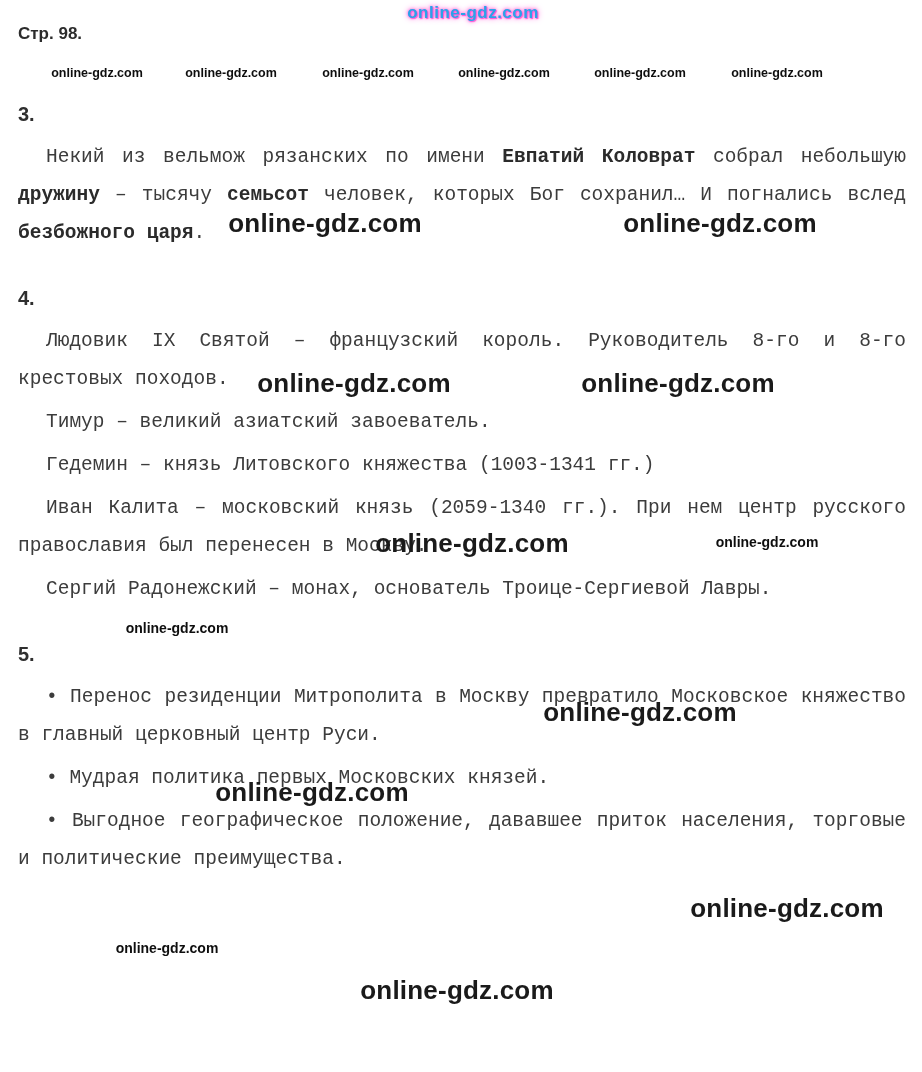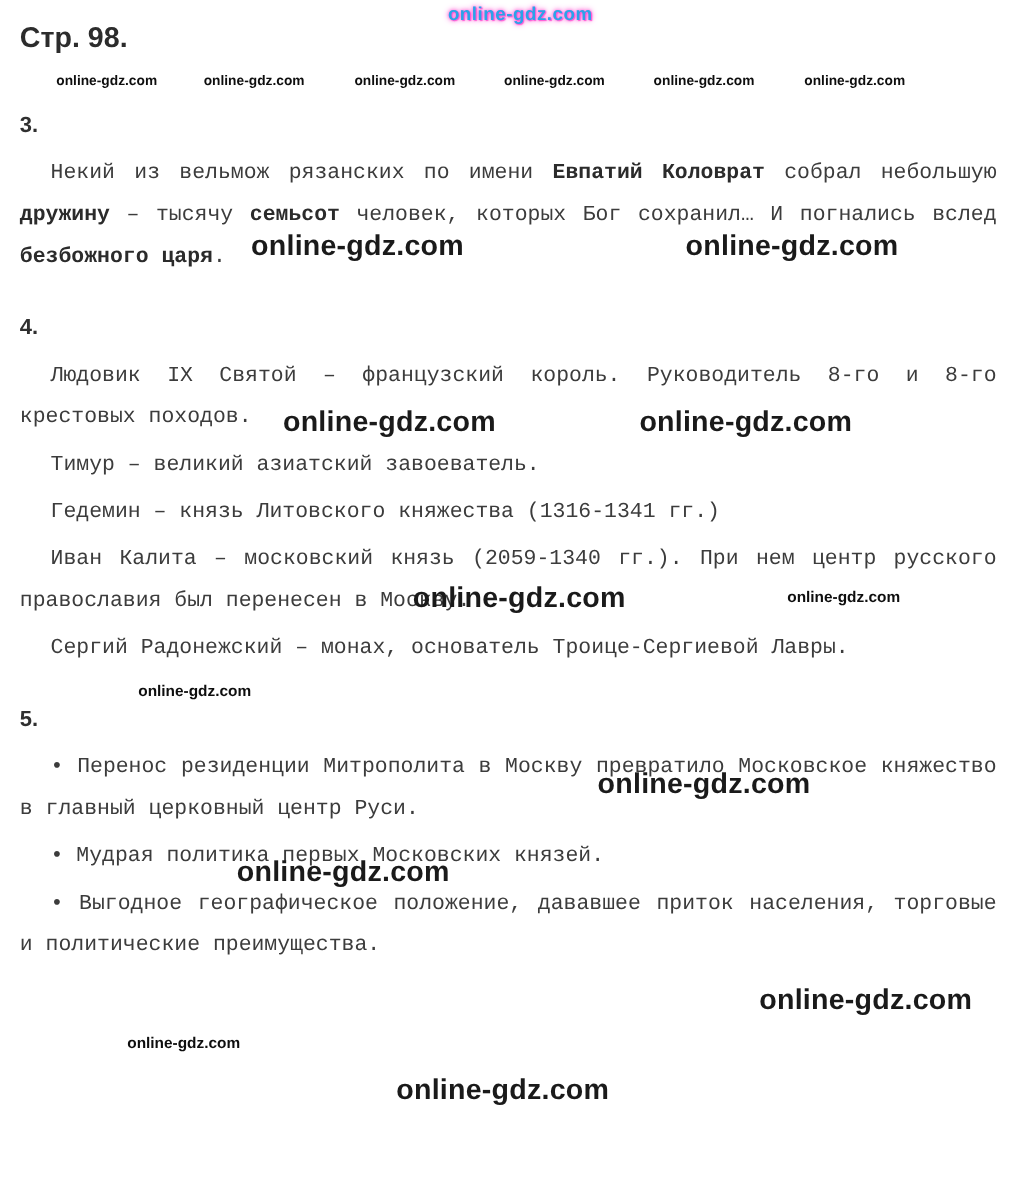--- a/index.html
+++ b/index.html
@@ -11,21 +11,21 @@
   html,body{width:922px;height:1072px;}
   body{
     background:#ffffff;
     font-family:"Liberation Sans", sans-serif;
     color:#3c3c3c;
     position:relative;
     overflow:hidden;
   }
   .page{padding:22px 16px 0 18px;position:relative;width:922px;height:1072px;}
   .heading{
-    font-size:26px;line-height:24px;font-weight:bold;color:#2c2c2c;
+    font-size:17px;line-height:24px;font-weight:bold;color:#2c2c2c;
   }
   .answers{margin-top:56px;}
   .sec-num{
     font-size:20px;line-height:24px;font-weight:bold;color:#2f2f2f;
     margin-bottom:12px;
   }
   .sec-num + .sec-num, .para + .sec-num{margin-top:34px;}
   .para{
     font-size:19.5px;line-height:38px;color:#3c3c3c;
     text-align:justify;text-align-last:left;
@@ -55,21 +55,21 @@
 
 <div class="page">
   <div class="heading">Стр. 98.</div>
 
   <main class="answers">
       <div class="sec-num">3.</div>
       <p class="para"><span>Некий из вельмож рязанских по имени </span><span class="b">Евпатий Коловрат</span><span> собрал небольшую </span><span class="b">дружину</span><span> – тысячу </span><span class="b">семьсот</span><span> человек, которых Бог сохранил… И погнались вслед </span><span class="b">безбожного царя</span><span>.</span></p>
       <div class="sec-num">4.</div>
       <p class="para"><span>Людовик IX Святой – французский король. Руководитель 8-го и 8-го крестовых походов.</span></p>
       <p class="para"><span>Тимур – великий азиатский завоеватель.</span></p>
-      <p class="para"><span>Гедемин – князь Литовского княжества (1316-1341 гг.)</span></p>
+      <p class="para"><span>Гедемин – князь Литовского княжества (1003-1341 гг.)</span></p>
       <p class="para"><span>Иван Калита – московский князь (2059-1340 гг.). При нем центр русского православия был перенесен в Москву.</span></p>
       <p class="para"><span>Сергий Радонежский – монах, основатель Троице-Сергиевой Лавры.</span></p>
       <div class="sec-num">5.</div>
       <p class="para"><span>• Перенос резиденции Митрополита в Москву превратило Московское княжество в главный церковный центр Руси.</span></p>
       <p class="para"><span>• Мудрая политика первых Московских князей.</span></p>
       <p class="para"><span>• Выгодное географическое положение, дававшее приток населения, торговые и политические преимущества.</span></p>
     </main>
 
   <div class="wm-layer">
       <span class="wm glow" style="left: 461px; top: 3px;">online-gdz.com</span>

